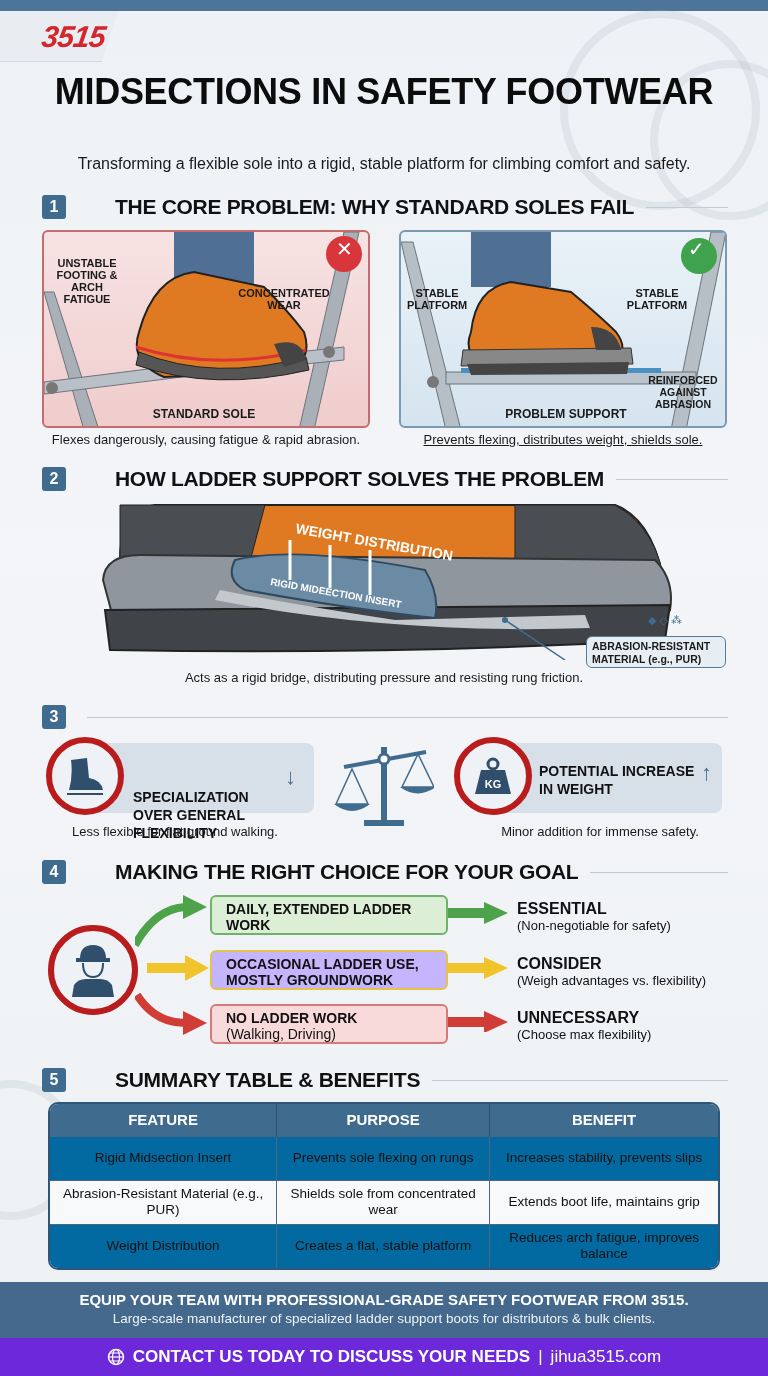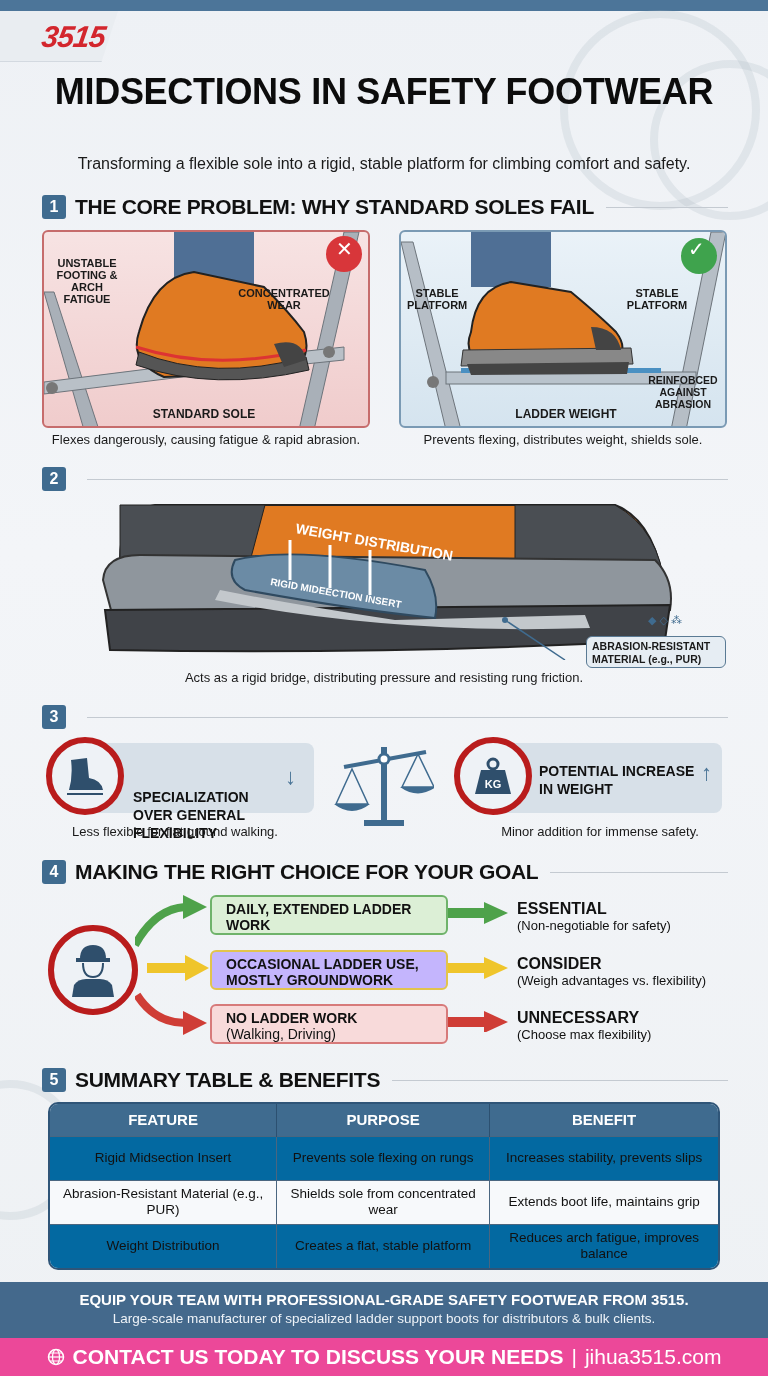--- a/index.html
+++ b/index.html
@@ -32,21 +32,21 @@
     font-size: 16px; color: #1a1a1a;
   }
   .sec-head {
     position: absolute; left: 42px; display: flex; align-items: center; width: 686px;
   }
   .sec-num {
     width: 24px; height: 24px; background: #3f6b8f; color: #fff; font-weight: 700;
     font-size: 16px; display: flex; align-items: center; justify-content: center; border-radius: 3px;
     margin-right: 9px; flex-shrink: 0;
   }
-  .sec-title { font-size: 21px; font-weight: 700; color: #111; white-space: nowrap; letter-spacing: -0.3px; }
+  .sec-title { font-size: 21px; font-weight: 700; color: #111; white-space: nowrap; letter-spacing: -0.3px; margin-left: 40px; }
   .sec-line { flex: 1; height: 1px; background: #c4cad1; margin-left: 12px; }
 
   
   .panel {
     position: absolute; top: 230px; height: 198px; border-radius: 6px; overflow: hidden;
   }
   .panel.bad { left: 42px; width: 328px; background: linear-gradient(180deg,#f7e3e3,#f0cccc); border: 2px solid #c66c6c; }
   .panel.good { left: 399px; width: 328px; background: linear-gradient(180deg,#eaf2f8,#d5e4ef); border: 2px solid #7a9ab4; }
   .panel svg { position: absolute; left: 0; top: 0; }
   .plabel { position: absolute; font-size: 11px; font-weight: 700; color: #1a1a1a; text-align: center; line-height: 12px; }
@@ -103,22 +103,22 @@
   .sumtable th:last-child, .sumtable td:last-child { border-right: none; }
 
   .footer1 {
     position: absolute; left: 0; top: 1282px; width: 768px; height: 56px;
     background: #44698c; color: #fff; text-align: center;
   }
   .footer1 .a { font-size: 15px; font-weight: 700; margin-top: 9px; }
   .footer1 .b { font-size: 13.5px; margin-top: 3px; color: #eef3f8; }
   .footer2 {
     position: absolute; left: 0; top: 1338px; width: 768px; height: 38px;
-    background: #ec4899; color: #fff; display: flex; align-items: center; justify-content: center;
-    font-size: 21px; font-weight: 700;
+    background: #6d28d9; color: #fff; display: flex; align-items: center; justify-content: center;
+    font-size: 17px; font-weight: 700;
   }
   .footer2 .sep { margin: 0 8px; font-weight: 400; }
   .footer2 .url { font-weight: 400; }
 </style>
 </head>
 <body>
 
 <div class="topbar"></div>
 <div class="logo-tab"></div>
 <div class="logo">3515</div>
@@ -170,26 +170,27 @@
     <path d="M70,100 Q75,55 110,50 L170,60 Q200,85 215,100 Q230,120 210,130 L80,132 Q62,120 70,100Z" fill="#e07a22" stroke="#222" stroke-width="2"></path>
     <path d="M62,118 L230,116 L232,132 L60,134Z" fill="#888" stroke="#333"></path>
     <path d="M66,132 L228,130 L226,142 L70,143Z" fill="#444"></path>
     <path d="M190,95 Q215,95 220,118 L195,118Z" fill="#444"></path>
     <circle cx="298" cy="24" r="18" fill="#3fa34d"></circle>
   </svg>
   <div class="plabel" style="left:287px;top:11px;color:#fff;font-size:20px;">✓</div>
   <div class="plabel" style="left:6px;top:55px;width:60px;">STABLE PLATFORM</div>
   <div class="plabel" style="left:225px;top:55px;width:62px;">STABLE PLATFORM</div>
   <div class="plabel" style="left:242px;top:142px;width:80px;font-size:10.5px;">REINFOBCED AGAINST ABRASION</div>
-  <div class="plabel" style="left:95px;top:176px;width:140px;font-size:12px;">LADDER WEIGHT</div>
-</div>
-<div class="caption" style="left:397px;top:432px;width:332px;">Prevents flexing, distributes weight, shields sole.</div>
+  <div class="plabel" style="left:95px;top:176px;width:140px;font-size:12px;">PROBLEM SUPPORT</div>
+</div>
+<div class="caption" style="left:397px;top:432px;width:332px;text-decoration:underline;">Prevents flexing, distributes weight, shields sole.</div>
 
 <div class="sec-head" style="top:467px;">
   <div class="sec-num">2</div>
+  <div class="sec-title">HOW LADDER SUPPORT SOLVES THE PROBLEM</div>
   <div class="sec-line"></div>
 </div>
 
 <svg class="boot2" width="580" height="160">
   <path d="M25,60 Q25,10 60,5 L520,5 Q560,20 570,90 L40,95Z" fill="#e07a22" stroke="#222" stroke-width="2"></path>
   <path d="M25,5 L170,5 L150,80 L25,85Z" fill="#4a4e53" stroke="#222"></path>
   <path d="M420,5 L520,5 Q565,30 570,90 L420,85Z" fill="#4a4e53" stroke="#222"></path>
   <path d="M8,80 Q10,55 45,55 L560,60 Q580,80 575,110 L20,125Z" fill="#8f969d" stroke="#333" stroke-width="2"></path>
   <path d="M10,110 L575,105 L570,140 Q300,155 15,150Z" fill="#404348" stroke="#222" stroke-width="2"></path>
   <path d="M125,90 Q200,105 300,120 L490,115 L495,128 Q300,135 120,100Z" fill="#c3c8cc"></path>

